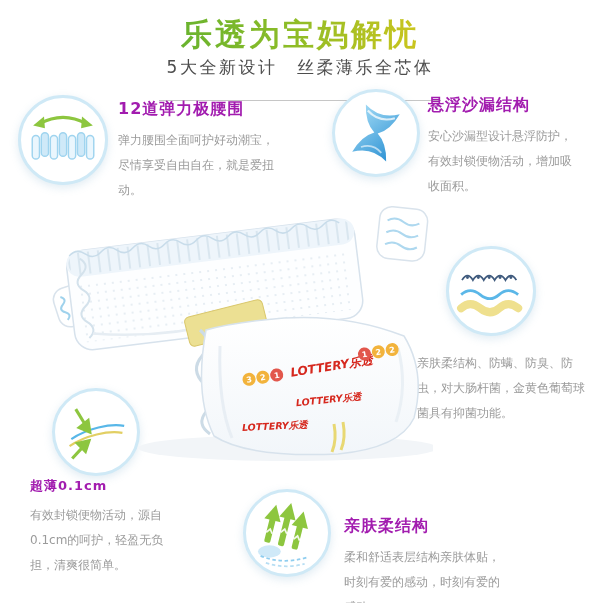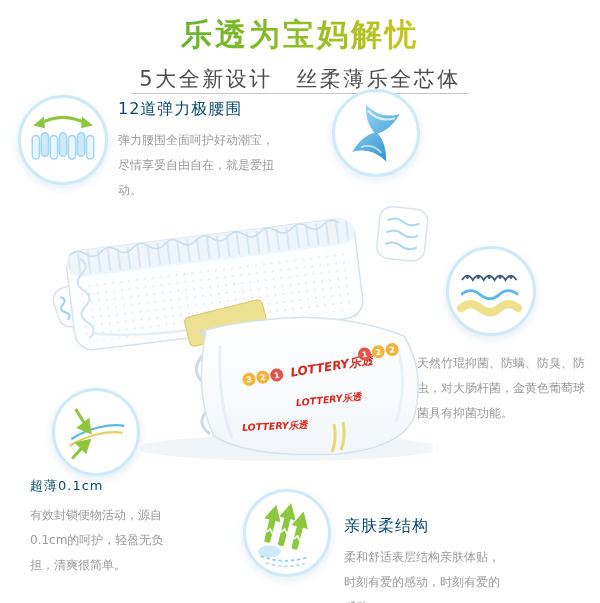--- a/index.html
+++ b/index.html
@@ -7,29 +7,29 @@
   body { font-family:"DejaVu Sans","Liberation Sans",sans-serif; }
   .page { position:relative; width:600px; height:603px; margin:0 auto; background:#fff; overflow:hidden; }
 
   
   .header { position:absolute; top:14px; left:0; width:100%; text-align:center; }
   .title { display:inline-block; font-size:31px; font-weight:bold; letter-spacing:3px; color:#7ab22b; }
   @supports (-webkit-background-clip: text) {
     .title { background:linear-gradient(90deg,#69b32e 0%,#8cbc27 45%,#cbc51e 100%);
              -webkit-background-clip:text; -webkit-text-fill-color:transparent; }
   }
-  .subtitle { display:inline-block; margin-top:9px; font-size:21px; color:#4d4d4d;
-              letter-spacing:2.5px; padding:0 8px 0 8px; border-bottom:1px solid #c6c6c6; }
+  .subtitle { display:inline-block; font-size:17px; color:#4d4d4d;
+              letter-spacing:2.5px; padding:0 8px 21px 8px; border-bottom:1px solid #c6c6c6; }
 
   
   .icon-circle { position:absolute; border-radius:50%; background:#fff;
                  border:3px solid #cfe9f6; box-shadow:0 3px 8px rgba(120,170,200,.22);
                  display:flex; align-items:center; justify-content:center; }
   .feature { position:absolute; }
-  .f-title { font-size:16px; font-weight:normal; color:#0c4a6e; letter-spacing:1px; }
+  .f-title { font-size:16px; font-weight:bold; color:#a21caf; letter-spacing:1px; }
   .f-title.big { font-size:13px; }
   .f-desc { font-size:12px; color:#9b9b9b; line-height:25px; margin-top:8px; }
 
   .f1-text { left:118px; top:99px;  width:162px; }
   .f2-text { left:428px; top:95px;  width:150px; }
   .f3-text { left:417px; top:343px; width:172px; }
   .f4-text { left:30px;  top:477px; width:156px; }
   .f5-text { left:344px; top:476px; width:162px;margin-top:40px; }
 
   .c1 { left:18px;  top:95px;  width:90px; height:90px; }
@@ -79,37 +79,41 @@
             <stop offset="1" stop-color="#2f93d4"></stop>
         </linearGradient>
       </defs>
       <g transform="rotate(16 42 42)">
         <path d="M22 14 Q42 26 62 14 Q57 34 44 42 Q57 50 62 70 Q42 58 22 70 Q27 50 40 42 Q27 34 22 14 Z" fill="url(#blG)"></path>
         <path d="M26 20 Q42 30 58 20" fill="none" stroke="#fff" stroke-width="2.5" opacity=".75"></path>
         <path d="M30 62 Q42 54 54 62" fill="none" stroke="#fff" stroke-width="2" opacity=".6"></path>
       </g>
     </svg>
   </div>
+  <div class="feature f2-text">
+    <div class="f-title">悬浮沙漏结构</div>
+    <div class="f-desc">安心沙漏型设计悬浮防护，有效封锁便物活动，增加吸收面积。</div>
+  </div>
 
   <div class="icon-circle c3">
     <svg viewBox="0 0 84 84" width="76" height="76">
       <path d="M10 30 q6 -10 12 0 q6 -10 12 0 q6 -10 12 0 q6 -10 12 0 q6 -10 12 0" fill="none" stroke="#3f5a7d" stroke-width="2"></path>
       <g fill="#3f5a7d">
         <circle cx="16" cy="27" r="1.6"></circle>
           <circle cx="28" cy="27" r="1.6"></circle>
           <circle cx="40" cy="27" r="1.6"></circle>
         <circle cx="52" cy="27" r="1.6"></circle>
           <circle cx="64" cy="27" r="1.6"></circle>
       </g>
       <path d="M9 46 q10 -9 21 0 t21 0 t21 0" fill="none" stroke="#5bb7e8" stroke-width="3"></path>
       <path d="M9 61 q10 -9 21 0 t21 0 t21 0" fill="none" stroke="#efe08e" stroke-width="9" stroke-linecap="round"></path>
     </svg>
   </div>
   <div class="feature f3-text">
-    <div class="f-desc">天然竹琨抑菌、防螨、防臭、防虫，对大肠杆菌，金黄色葡萄球菌具有抑菌功能。</div>
+    <div class="f-desc">亲肤柔结构、防螨、防臭、防虫，对大肠杆菌，金黄色葡萄球菌具有抑菌功能。</div>
   </div>
 
   <div class="icon-circle c4">
     <svg viewBox="0 0 84 84" width="74" height="74">
       <path d="M14 50 C32 38,58 32,74 35" fill="none" stroke="#58b7e8" stroke-width="2.5"></path>
       <path d="M12 58 C30 46,56 40,72 43" fill="none" stroke="#e2cf63" stroke-width="2.5"></path>
       <g stroke="#8dc63f" stroke-width="3.5" fill="#8dc63f">
         <line x1="19" y1="16" x2="30" y2="34"></line>
         <polygon points="35,42 23,37 33,29"></polygon>
         <line x1="15" y1="72" x2="28" y2="58"></line>

